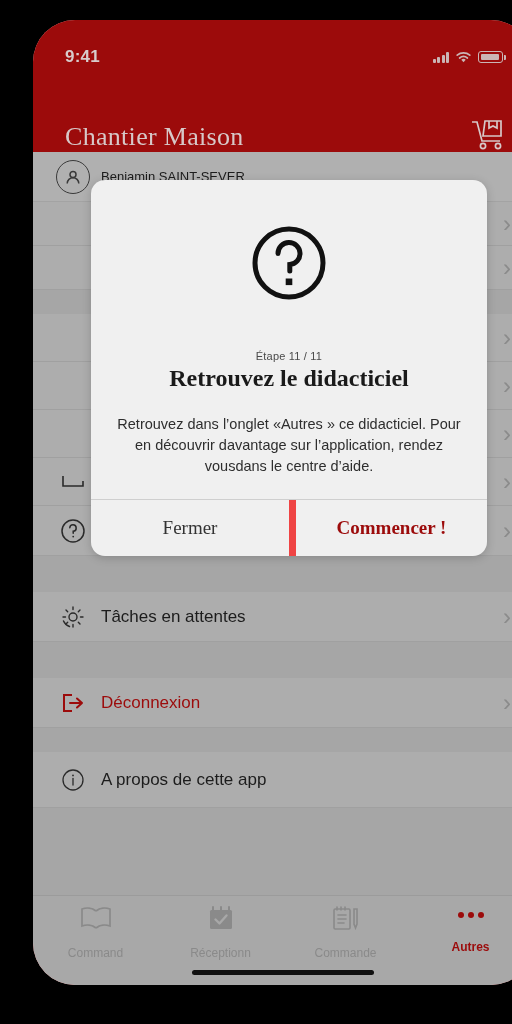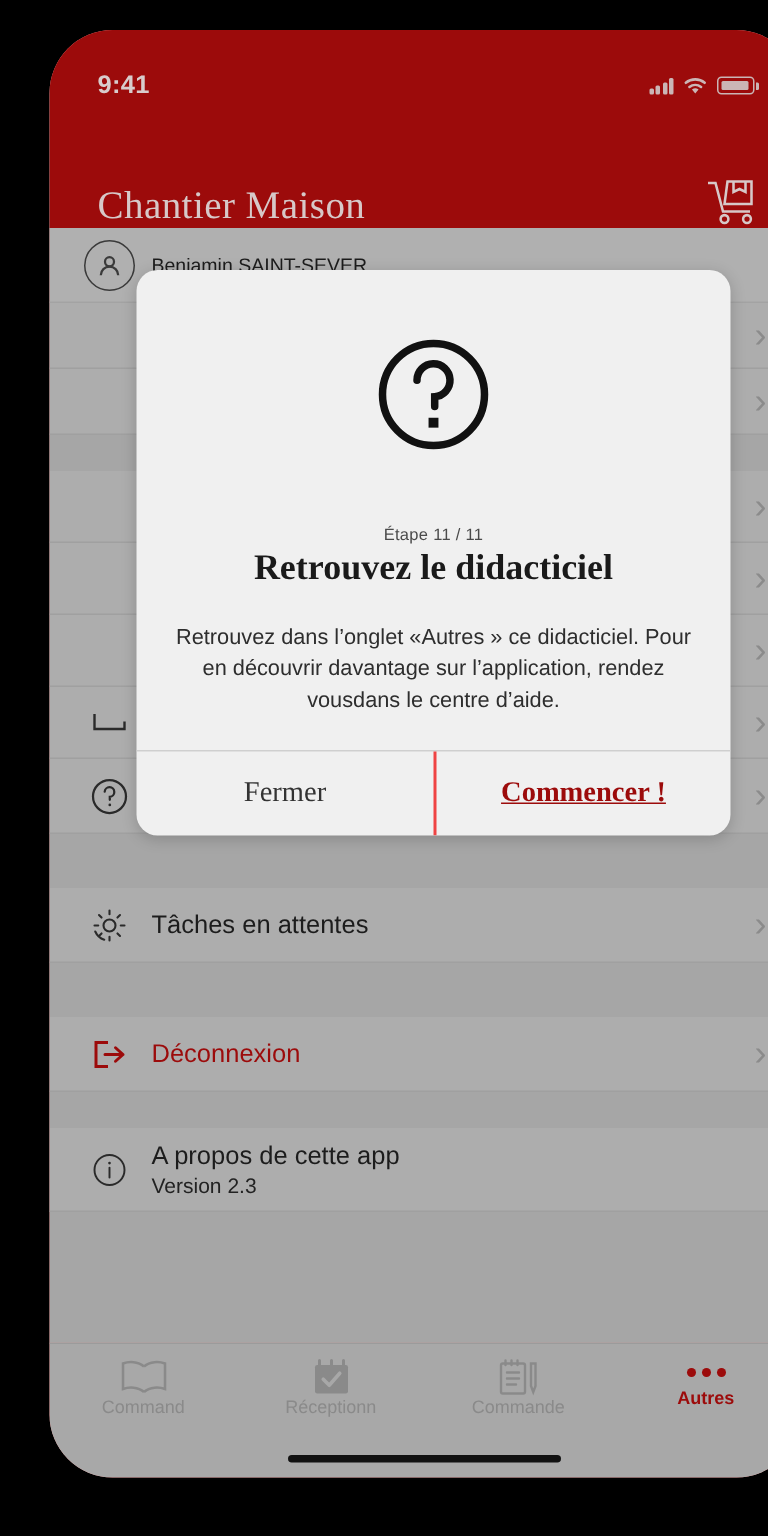--- a/index.html
+++ b/index.html
@@ -105,21 +105,21 @@
   }
 
   
   #tab-bar {
     position: absolute; left: 0; bottom: 0; width: 100%; height: 90px;
     background: #a8a8a8;
     border-top: 1px solid #9b9b9b;
     display: flex; align-items: flex-start; justify-content: space-around;
     padding-top: 9px;
   }
-  .tab { width: 20%; display: flex; flex-direction: column; align-items: center; gap: 0; }
+  .tab { width: 20%; display: flex; flex-direction: column; align-items: center; gap: 15px; }
   .tab .tlabel { font-size: 12px; color: #8a8a8a; }
   .tab.active .tlabel { color: var(--brand); font-weight: bold; }
   .tab svg { color: #8a8a8a; }
   .dots { display: flex; gap: 4px; height: 20px; align-items: center; }
   .dots i { width: 6px; height: 6px; border-radius: 50%; background: var(--brand); display:block; }
   #home-indicator {
     position: absolute; left: 50%; transform: translateX(-50%);
     bottom: 10px; width: 182px; height: 5px; border-radius: 3px; background: #111;
   }
 
@@ -151,21 +151,21 @@
     flex: 1 1 50%;
     padding: 17px 0;
     text-align: center;
     font-family: "Liberation Serif", serif;
     font-size: 19px;
     color: #333;
     background: transparent;
     border: none;
     cursor: pointer;
   }
-  .modal-btn.primary { color: var(--brand); font-weight: bold; border-left: 2px solid #ef4444; text-decoration: underline; }
+  .modal-btn.primary { color: var(--brand); font-weight: bold; border-left: 7px solid #ef4444; }
   #modal-pointer {
     position: absolute;
     left: 106px; top: 505px;
     width: 0; height: 0;
     border-left: 18px solid transparent;
     border-right: 18px solid transparent;
     border-top: 28px solid #f0f0f0;
   }
 
   :root { --brand: #9c0b0b; }
@@ -305,21 +305,20 @@
     <div class="row" style="min-height:56px">
       <span class="ricon">
         <svg width="26" height="26" viewBox="0 0 26 26" fill="none" stroke="#2a2a2a" stroke-width="1.3">
           <circle cx="13" cy="13" r="10"></circle>
           <path d="M13 11.5 L13 18" stroke-linecap="round"></path>
           <circle cx="13" cy="8.4" r="0.9" fill="#2a2a2a" stroke="none"></circle>
         </svg>
       </span>
       <span style="display:flex;flex-direction:column;flex:1">
         <span class="rtext">A propos de cette app</span>
-        <span class="rsub">Version 2.3</span>
       </span>
     </div>
 
   </div>
 
   <div id="tab-bar">
 
     <div class="tab">
       <svg width="36" height="26" viewBox="0 0 36 26" fill="none" stroke="currentColor" stroke-width="1.7">
         <path d="M18 6 C14 2.5 8 2.5 4 4 L4 21 C8 19.5 14 19.5 18 23"></path>

